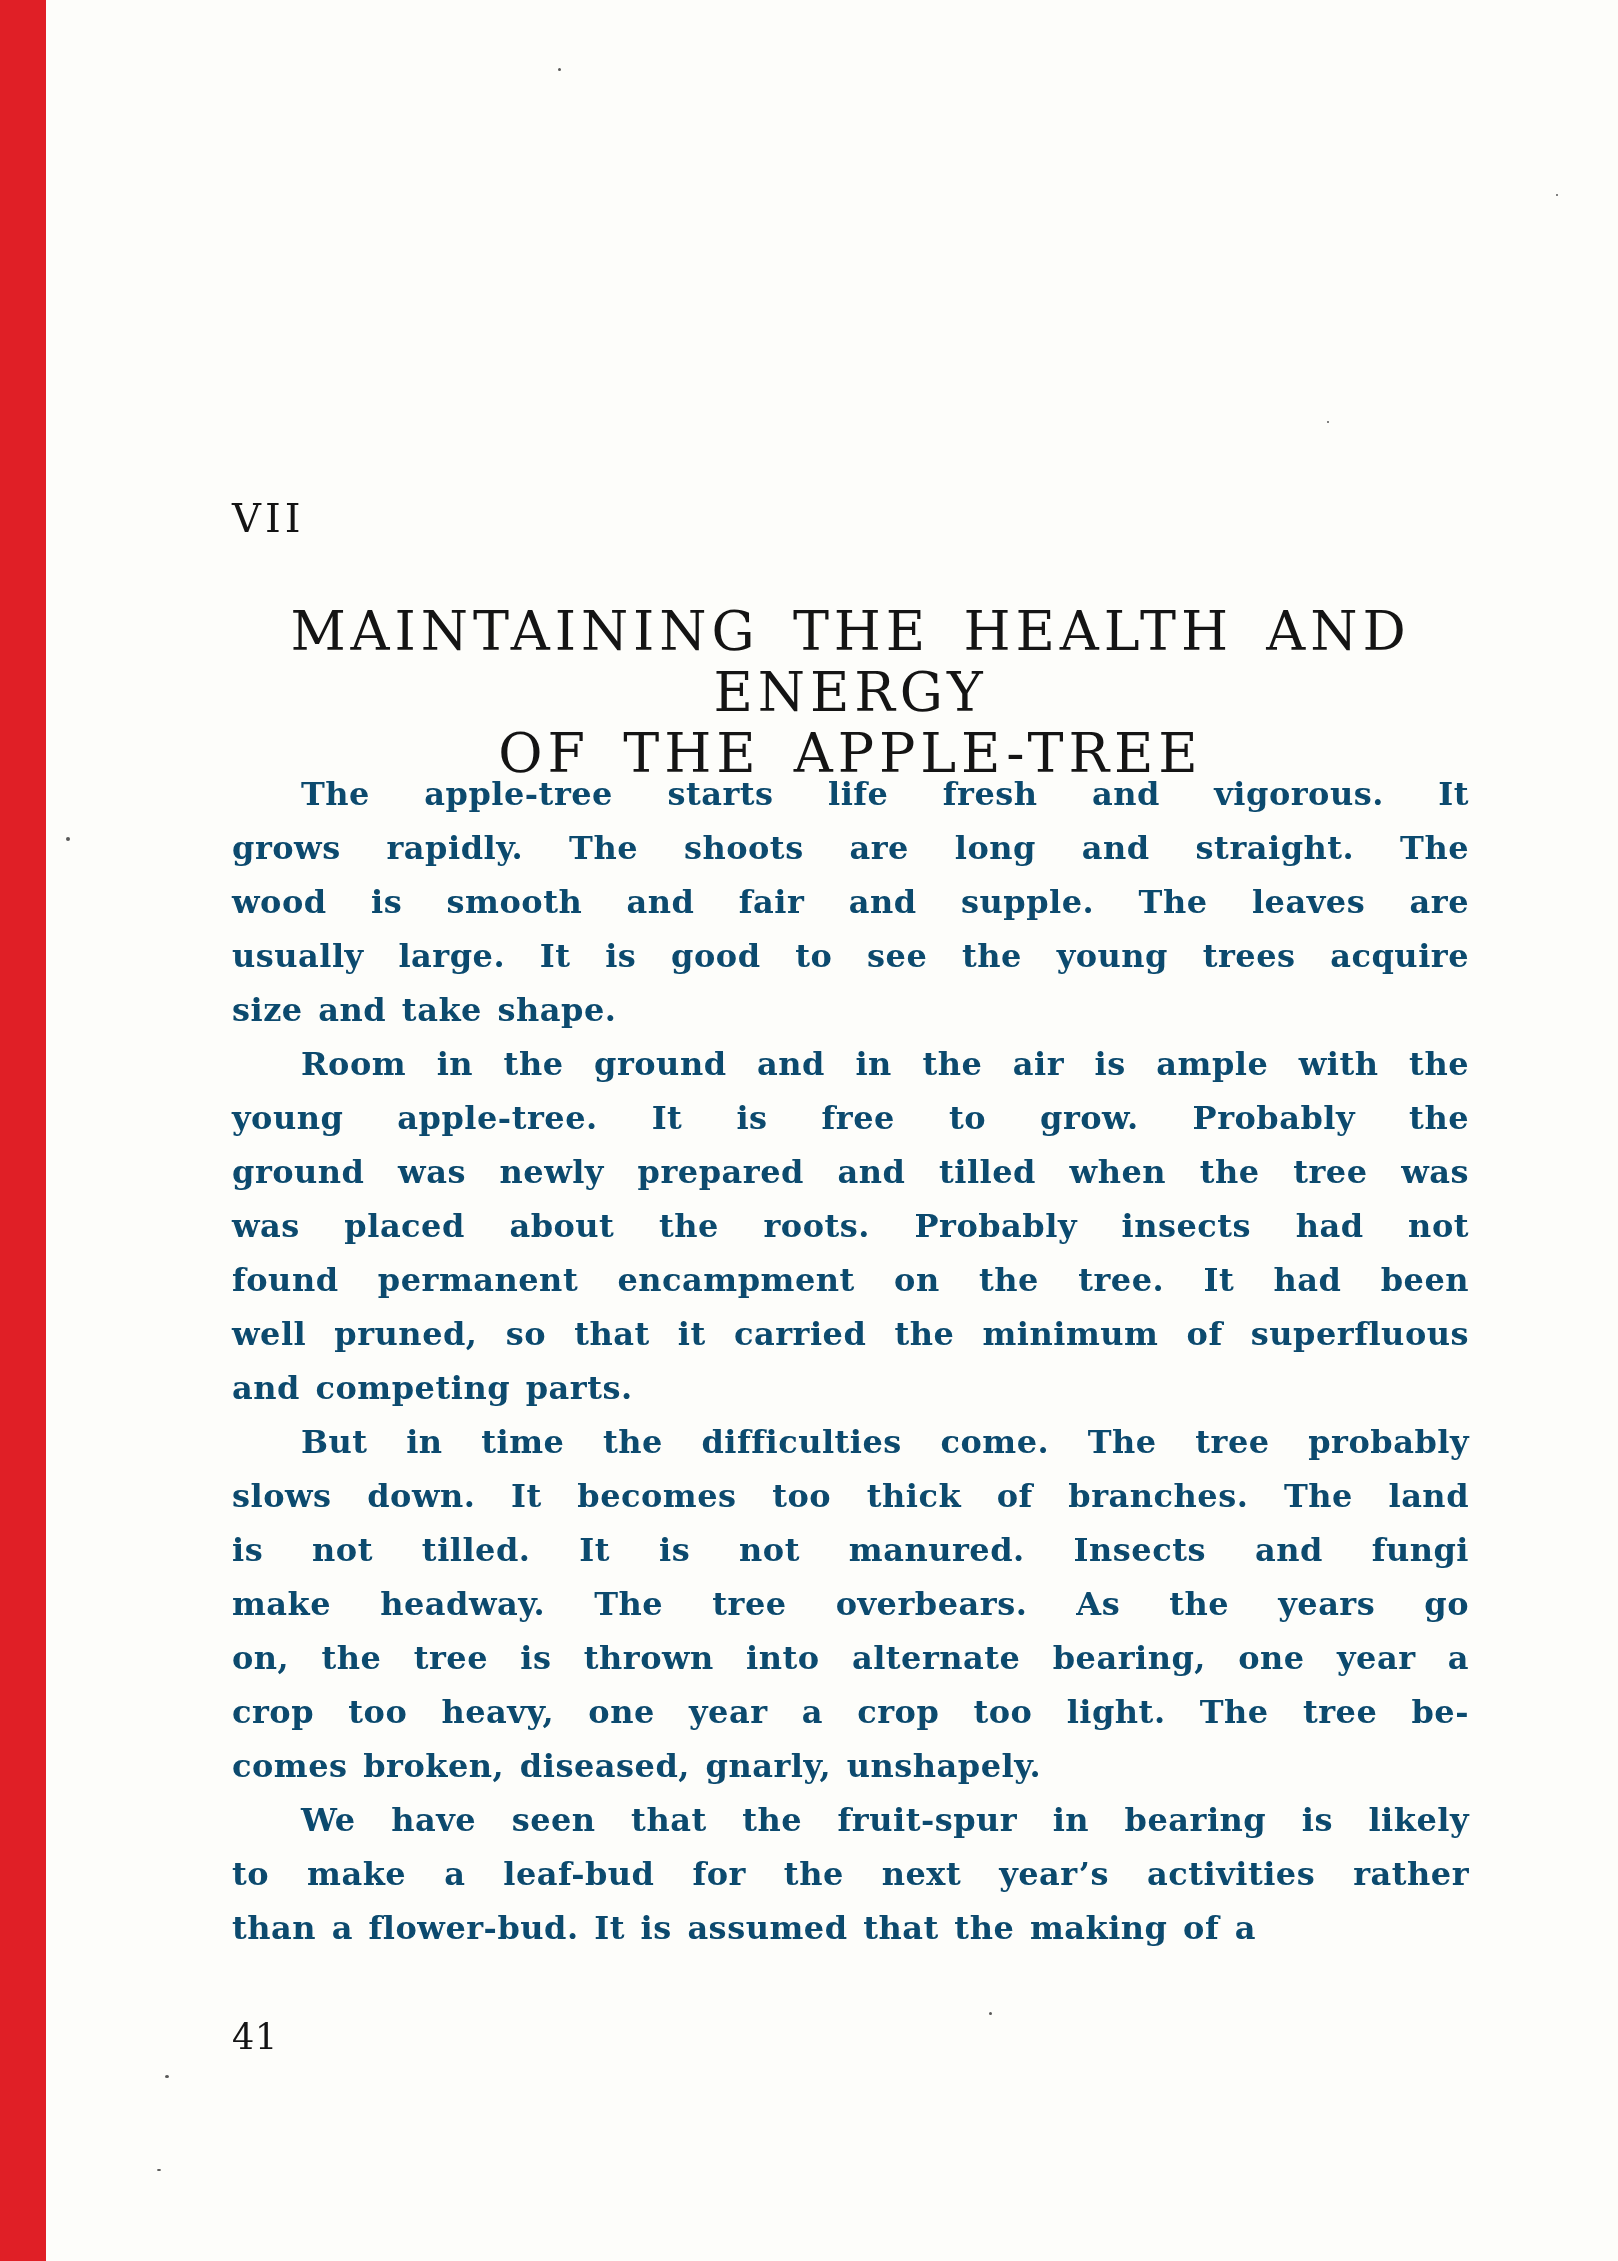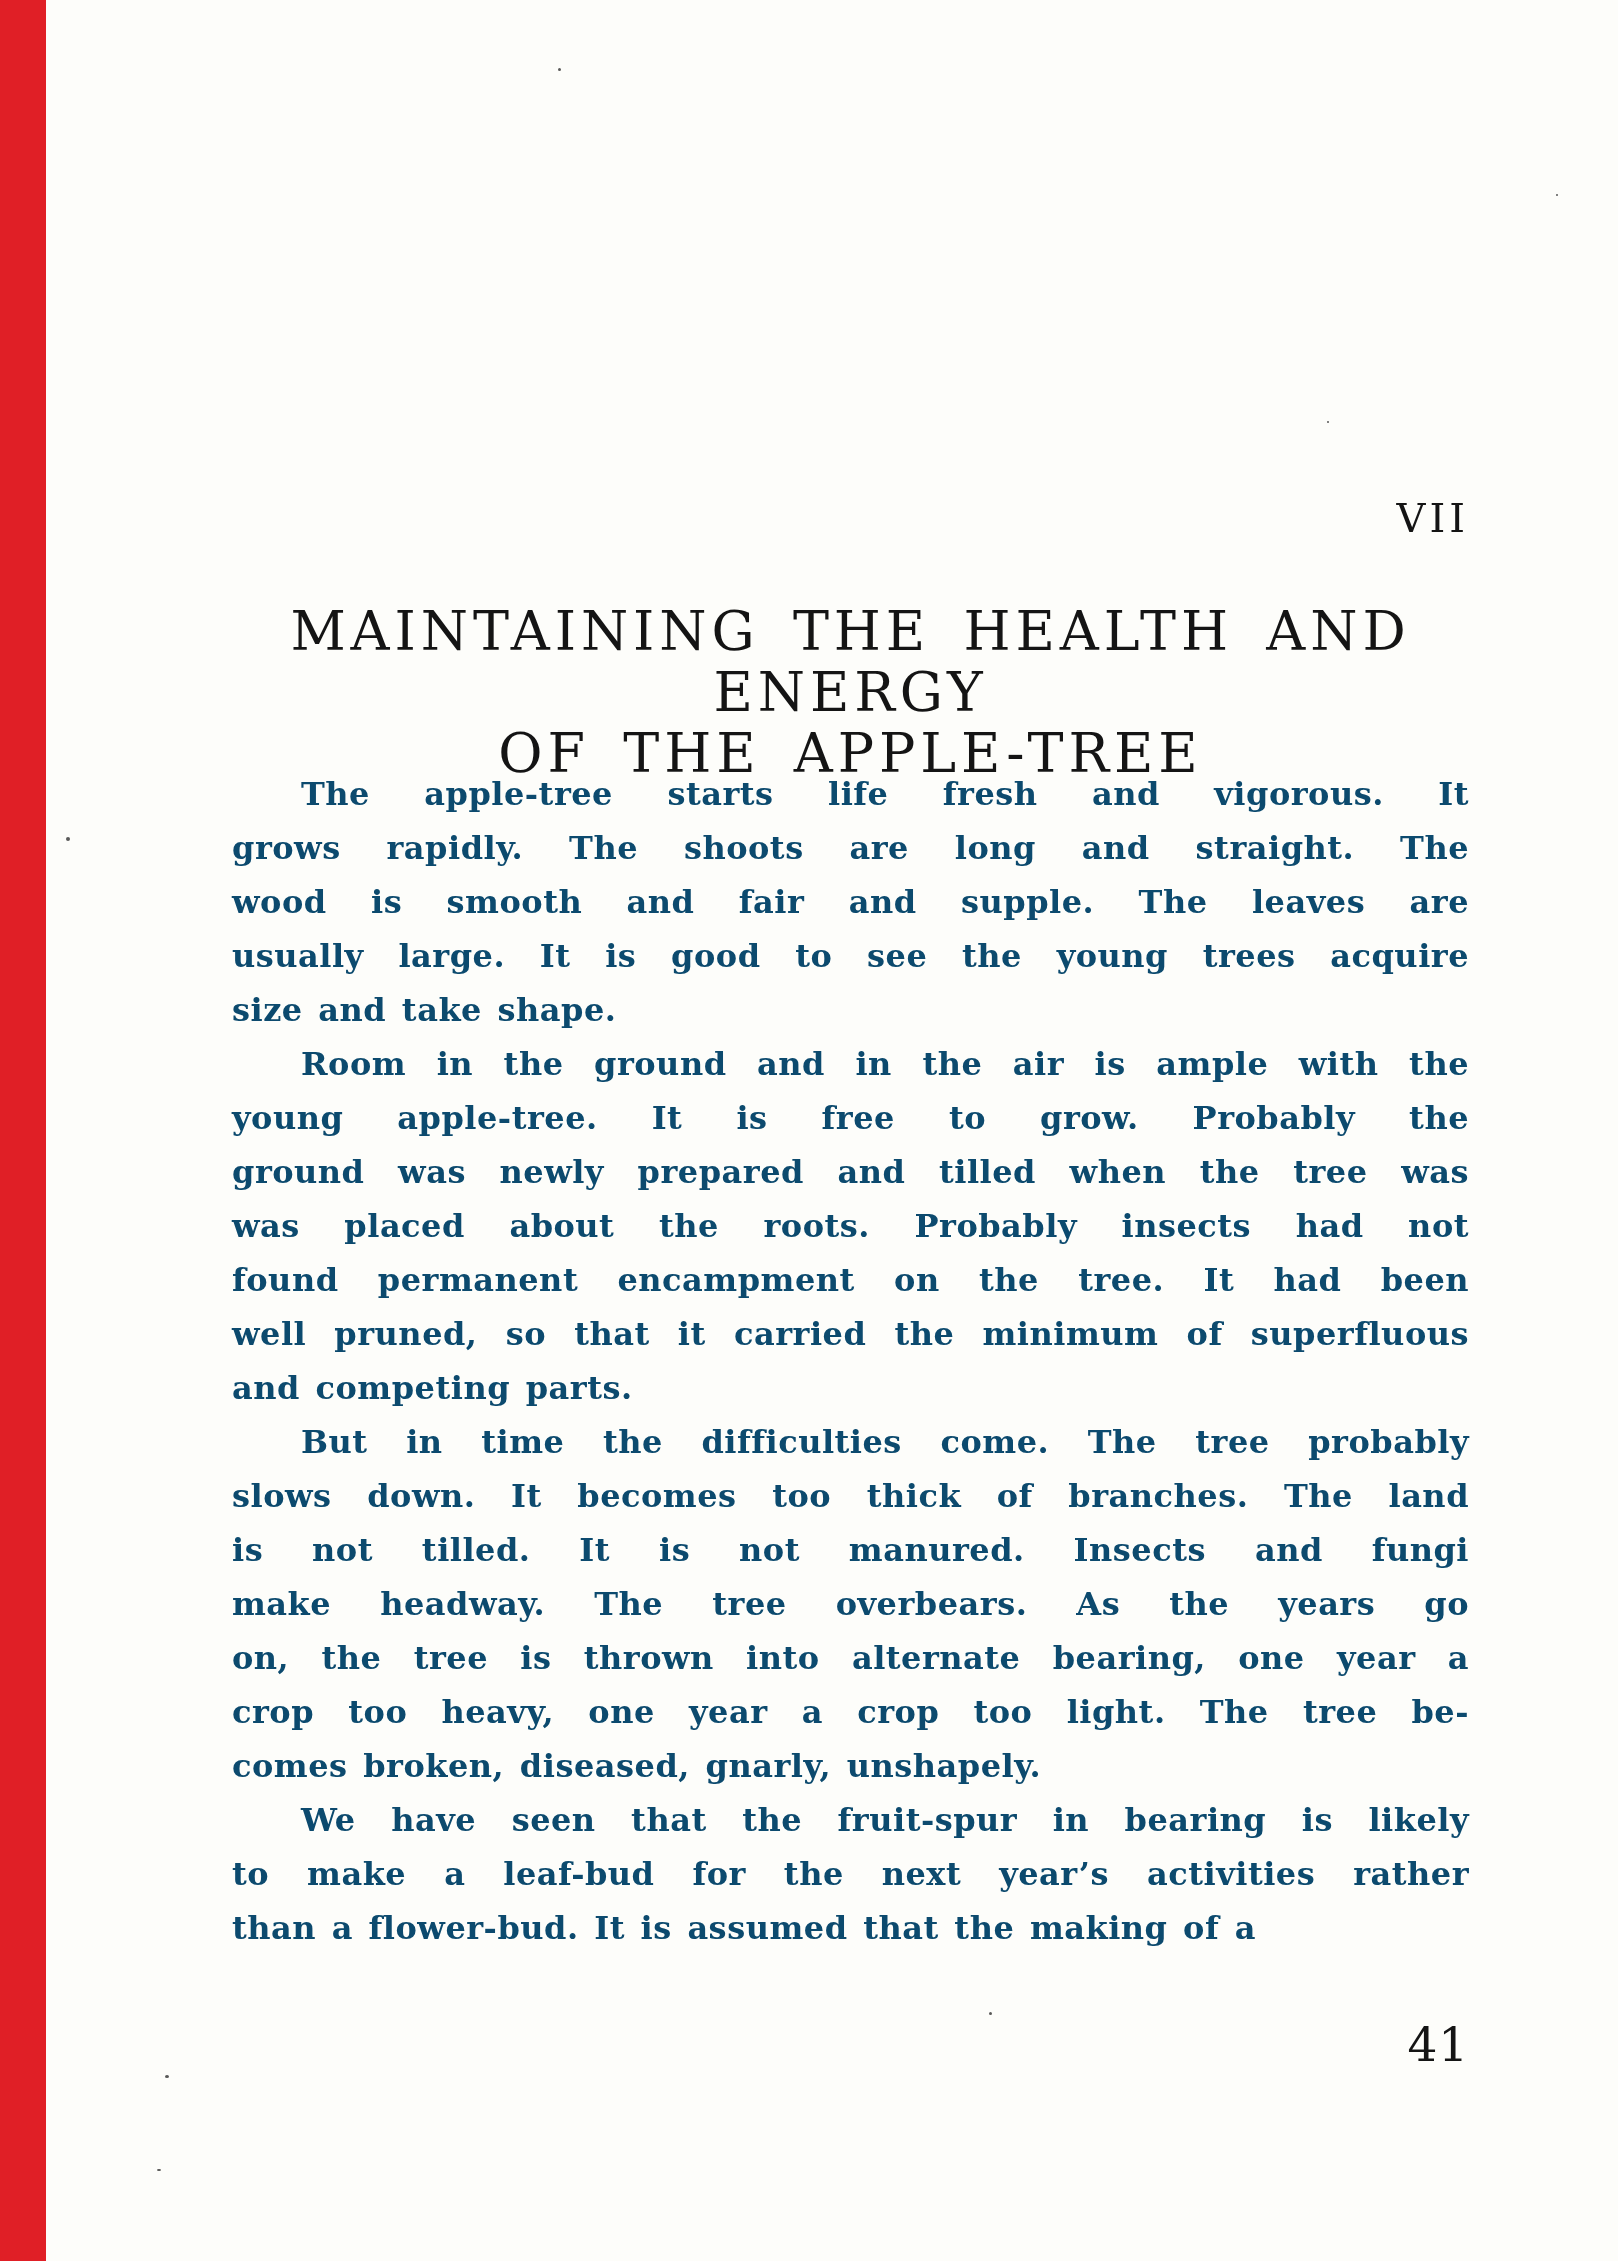--- a/index.html
+++ b/index.html
@@ -12,21 +12,21 @@
     color:#161616;
   }
   .spine{
     position:absolute;left:0;top:0;width:46px;height:2261px;
   }
   .content{
     position:absolute;left:232px;top:0;width:1237px;
   }
   .chapter-number{
     position:absolute;top:495px;left:0;width:100%;
-    text-align:right;
+    text-align:left;
     font-size:40px;letter-spacing:4px;
     color:#141414;
   }
   .chapter-title{
     position:absolute;top:601px;left:0;width:100%;
     text-align:center;
     font-size:54px;line-height:61px;
     letter-spacing:4.9px;word-spacing:11.3px;
     color:#141414;
   }
@@ -39,22 +39,22 @@
   }
   .line{
     text-align:justify;
     text-align-last:justify;
     white-space:normal;
   }
   .line.first{ text-indent:69px; }
   .line.last{ text-align-last:left; }
   .page-number{
     position:absolute;top:2017px;left:0;width:100%;
-    text-align:right;
-    font-size:47px;letter-spacing:0.8px;
+    text-align:left;
+    font-size:35px;letter-spacing:0.8px;
     color:#141414;
   }
   .speck{
     position:absolute;background:#222;border-radius:50%;opacity:.75;
   }
   .speck.s1{left:558px;top:68px;width:3.2px;height:3.2px;}
   .speck.s2{left:1327px;top:421px;width:2.4px;height:2.4px;}
   .speck.s3{left:1556px;top:194px;width:2.4px;height:2.4px;}
   .speck.s4{left:66px;top:837px;width:4px;height:4px;}
   .speck.s5{left:165px;top:2075px;width:4px;height:3.2px;}

